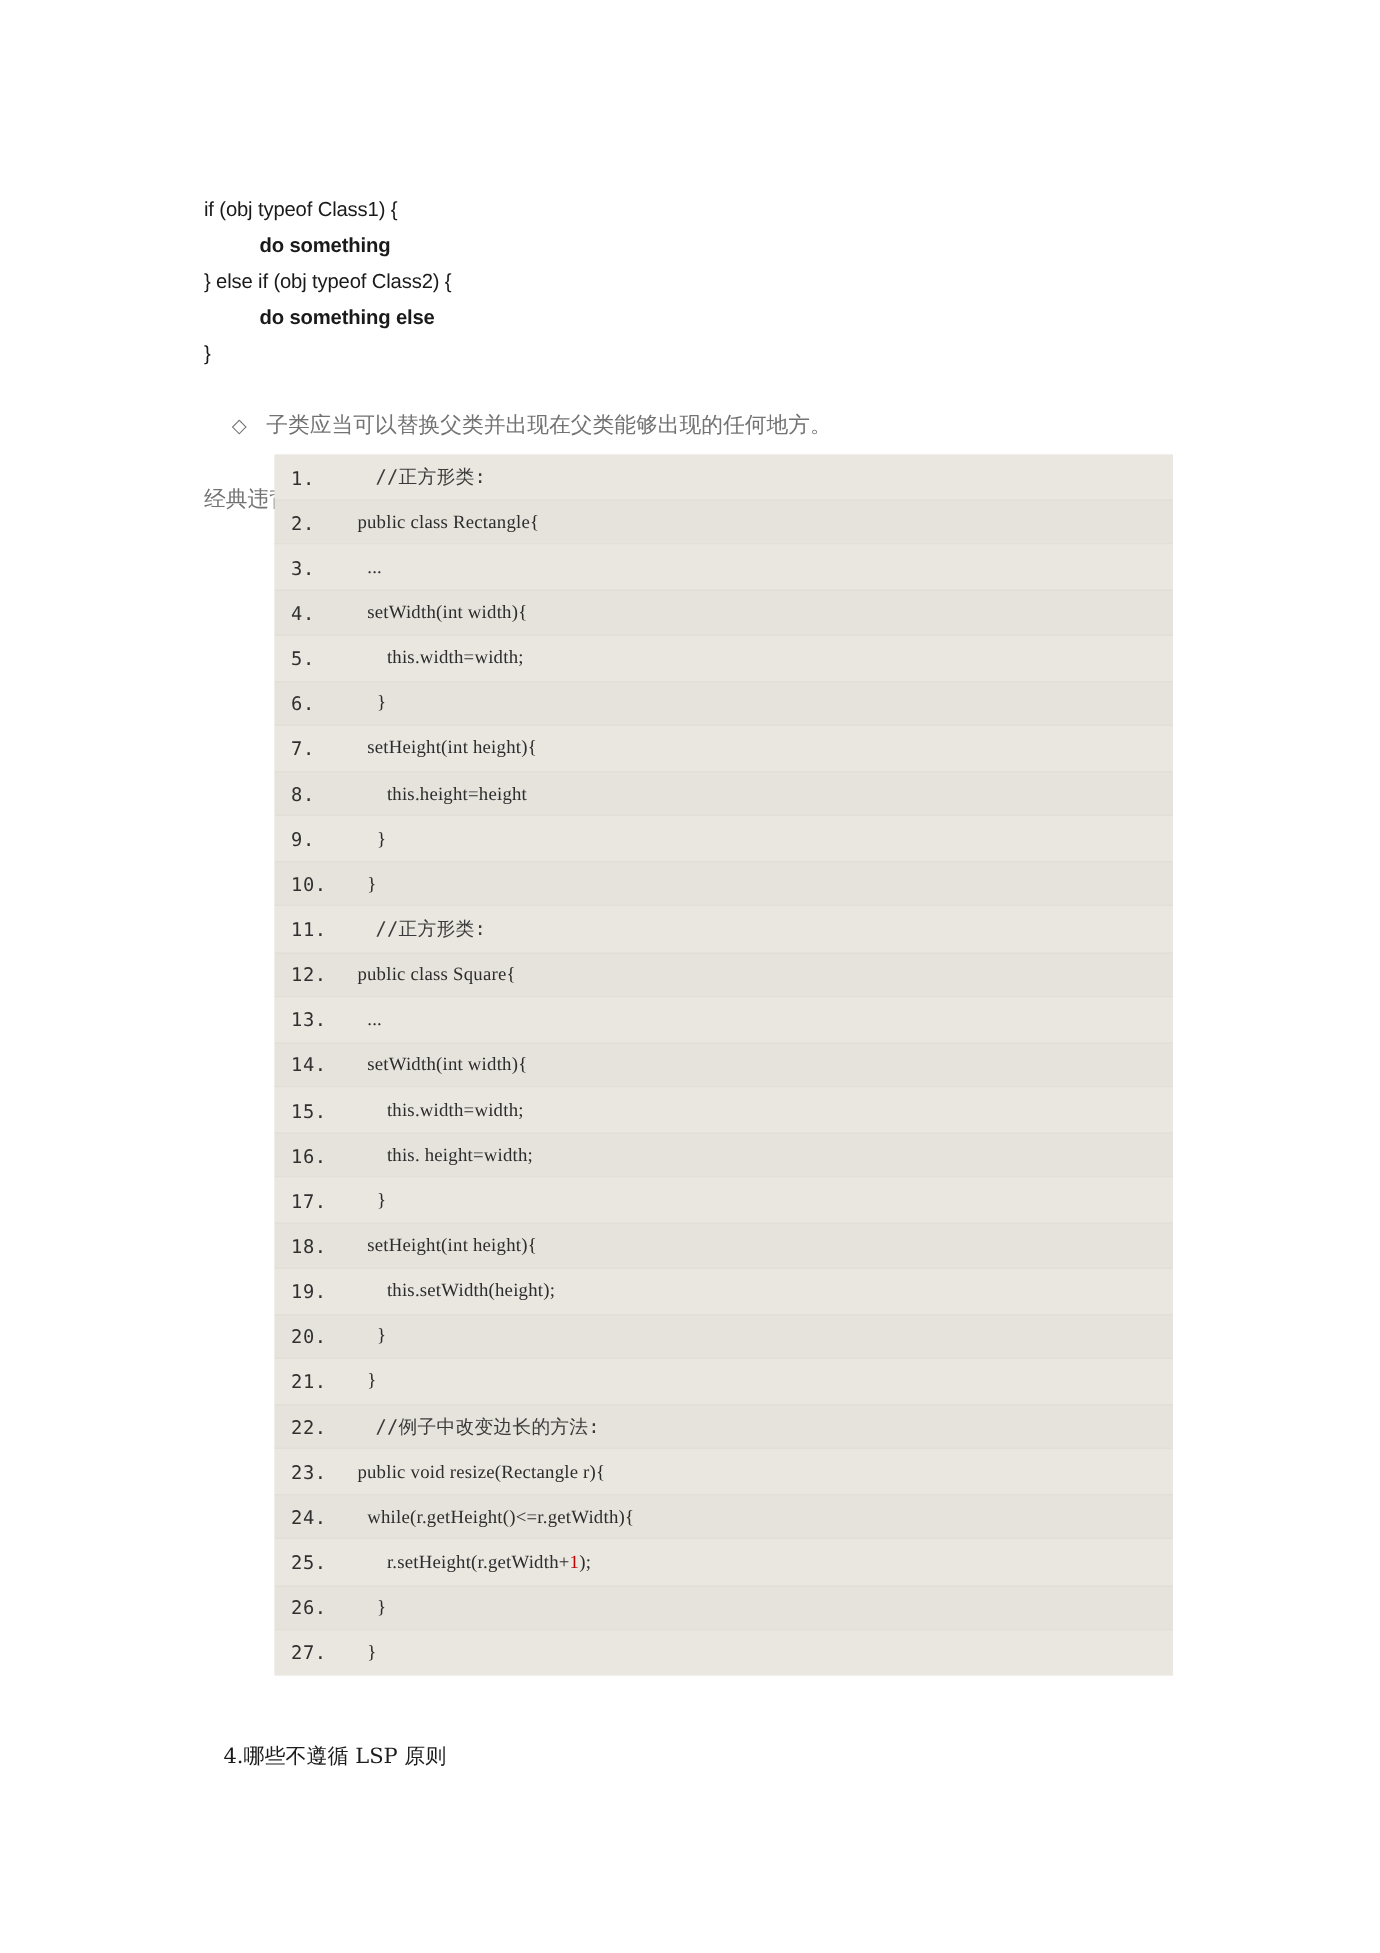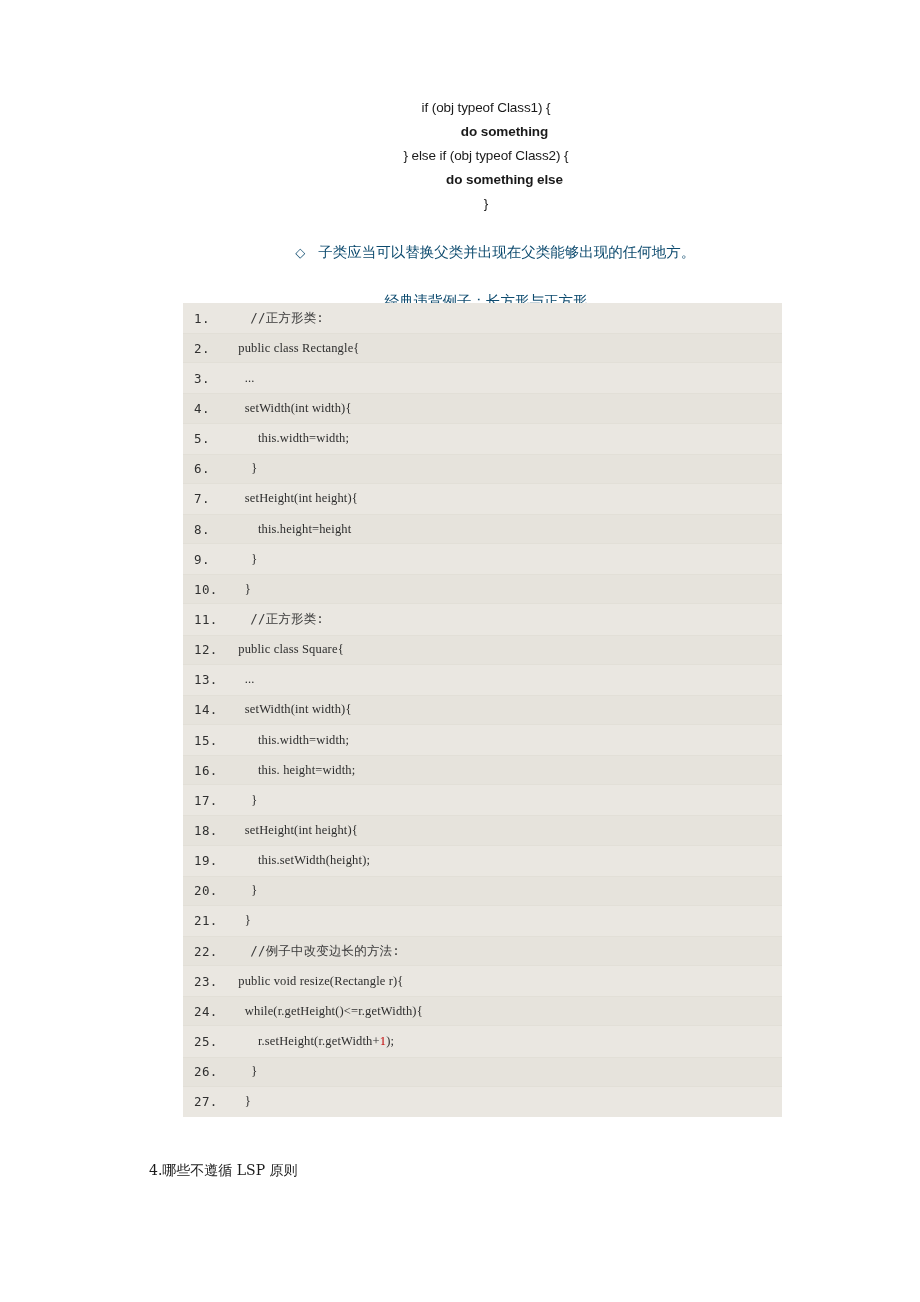--- a/index.html
+++ b/index.html
@@ -14,43 +14,42 @@
     overflow: hidden;
     font-family: "Liberation Sans", sans-serif;
     color: #181818;
     -webkit-font-smoothing: antialiased;
   }
 
   
   .prose {
     position: absolute;
     left: 136px;
-    top: 96px;
+    top: 128px;
     width: 700px;
-    text-align: center;
   }
   .prose-line {
     font-family: "Liberation Sans", sans-serif;
     font-size: 13.5px;
     line-height: 24px;
     color: #1a1a1a;
     white-space: pre;
     letter-spacing: -0.1px;
   }
   .prose-line.indent {
     padding-left: 37px;
     font-weight: bold;
   }
 
   
   .cjk-line {
     font-family: "DejaVu Serif", "Liberation Serif", serif;
     font-size: 14.5px;
     line-height: 24px;
-    color: #0c4a6e;
+    color: #737373;
     white-space: pre;
   }
   .cjk-line .bullet {
     font-family: "DejaVu Sans", sans-serif;
     font-size: 13px;
     padding-right: 13px;
   }
 
   
   .code-block {

